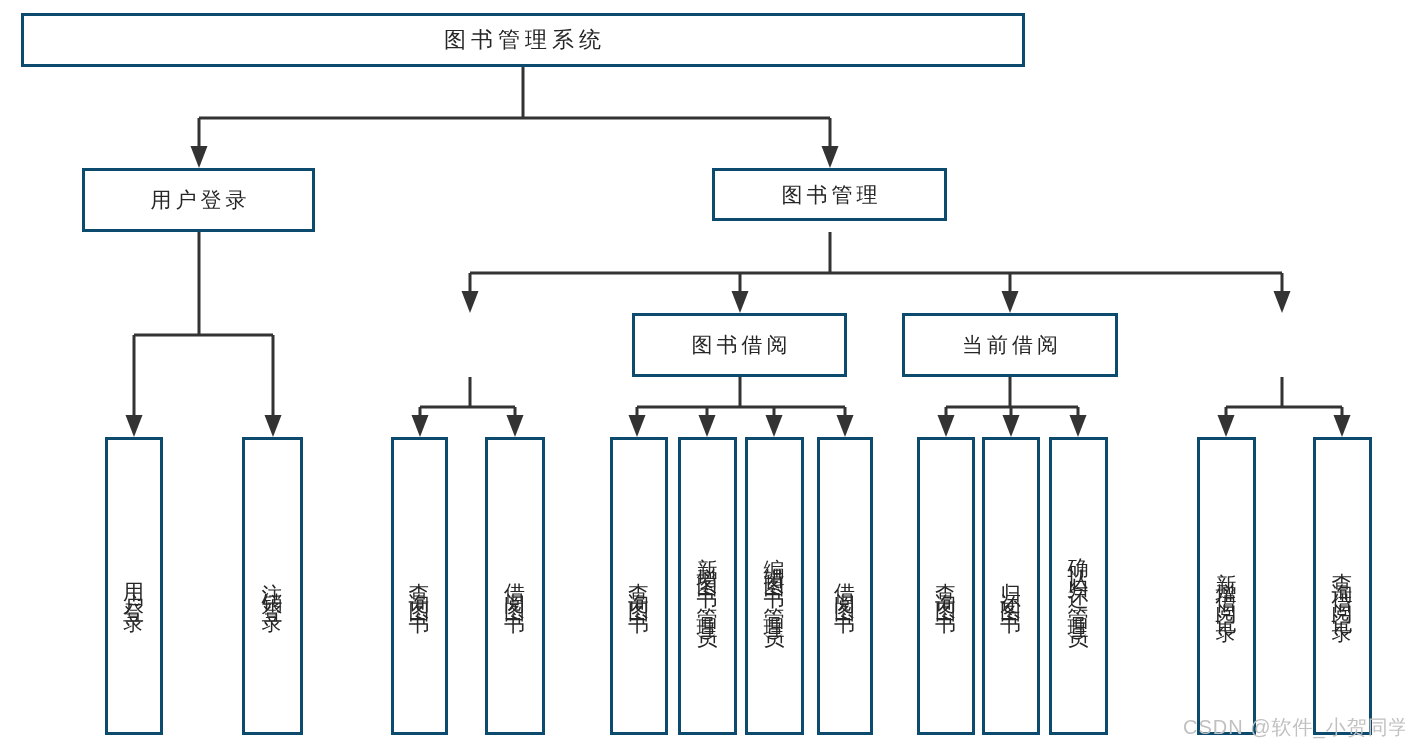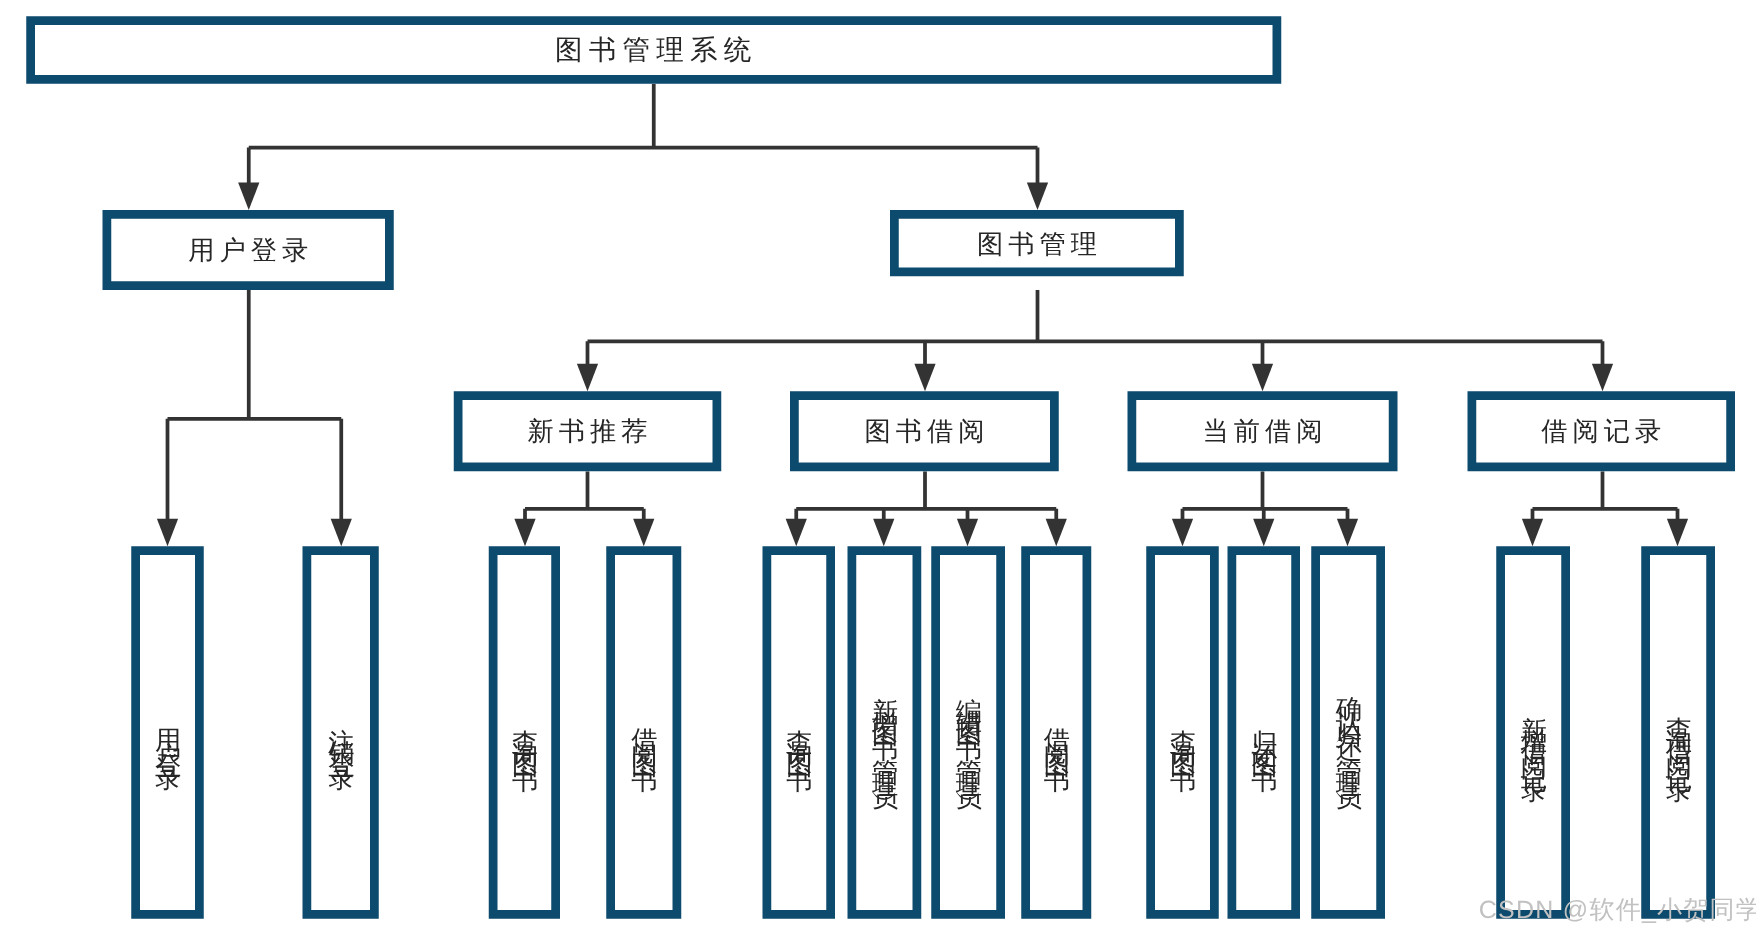--- a/index.html
+++ b/index.html
@@ -6,21 +6,21 @@
   .canvas{
     position:relative;
     width:1405px;height:747px;
     background:#ffffff;
     font-family:"Liberation Sans", sans-serif;
     overflow:hidden;
   }
   .wires{position:absolute;left:0;top:0;width:1405px;height:747px;}
   .node{
     position:absolute;
-    border:7px solid #0c4a6e;
+    border:3px solid #0c4a6e;
     background:#ffffff;
     box-sizing:border-box;
     display:flex;align-items:center;justify-content:center;
     color:#262626;
   }
   .node.h .lbl{
     font-size:21px;
     letter-spacing:4px;
     white-space:nowrap;
     text-indent:4px; 
@@ -92,31 +92,25 @@
     <span class="lbl">图书管理系统</span>
   </div>
 
   <div class="node h" style="left:82px;top:168px;width:233px;height:64px">
     <span class="lbl">用户登录</span>
   </div>
   <div class="node h" style="left:712px;top:168px;width:235px;height:53px">
     <span class="lbl">图书管理</span>
   </div>
 
-  <div class="node h" style="left:363px;top:313px;width:214px;height:64px">
-    <span class="lbl">新书推荐</span>
-  </div>
   <div class="node h" style="left:902px;top:313px;width:216px;height:64px">
     <span class="lbl">当前借阅</span>
   </div>
   <div class="node h" style="left:632px;top:313px;width:215px;height:64px">
     <span class="lbl">图书借阅</span>
-  </div>
-  <div class="node h" style="left:1174px;top:313px;width:214px;height:64px">
-    <span class="lbl">借阅记录</span>
   </div>
 
   <div class="node v" style="left:105px;top:437px;width:58px;height:298px">
     <span class="lbl">用户登录</span>
   </div>
   <div class="node v" style="left:242px;top:437px;width:61px;height:298px">
     <span class="lbl">注销登录</span>
   </div>
 
   <div class="node v" style="left:391px;top:437px;width:57px;height:298px">

